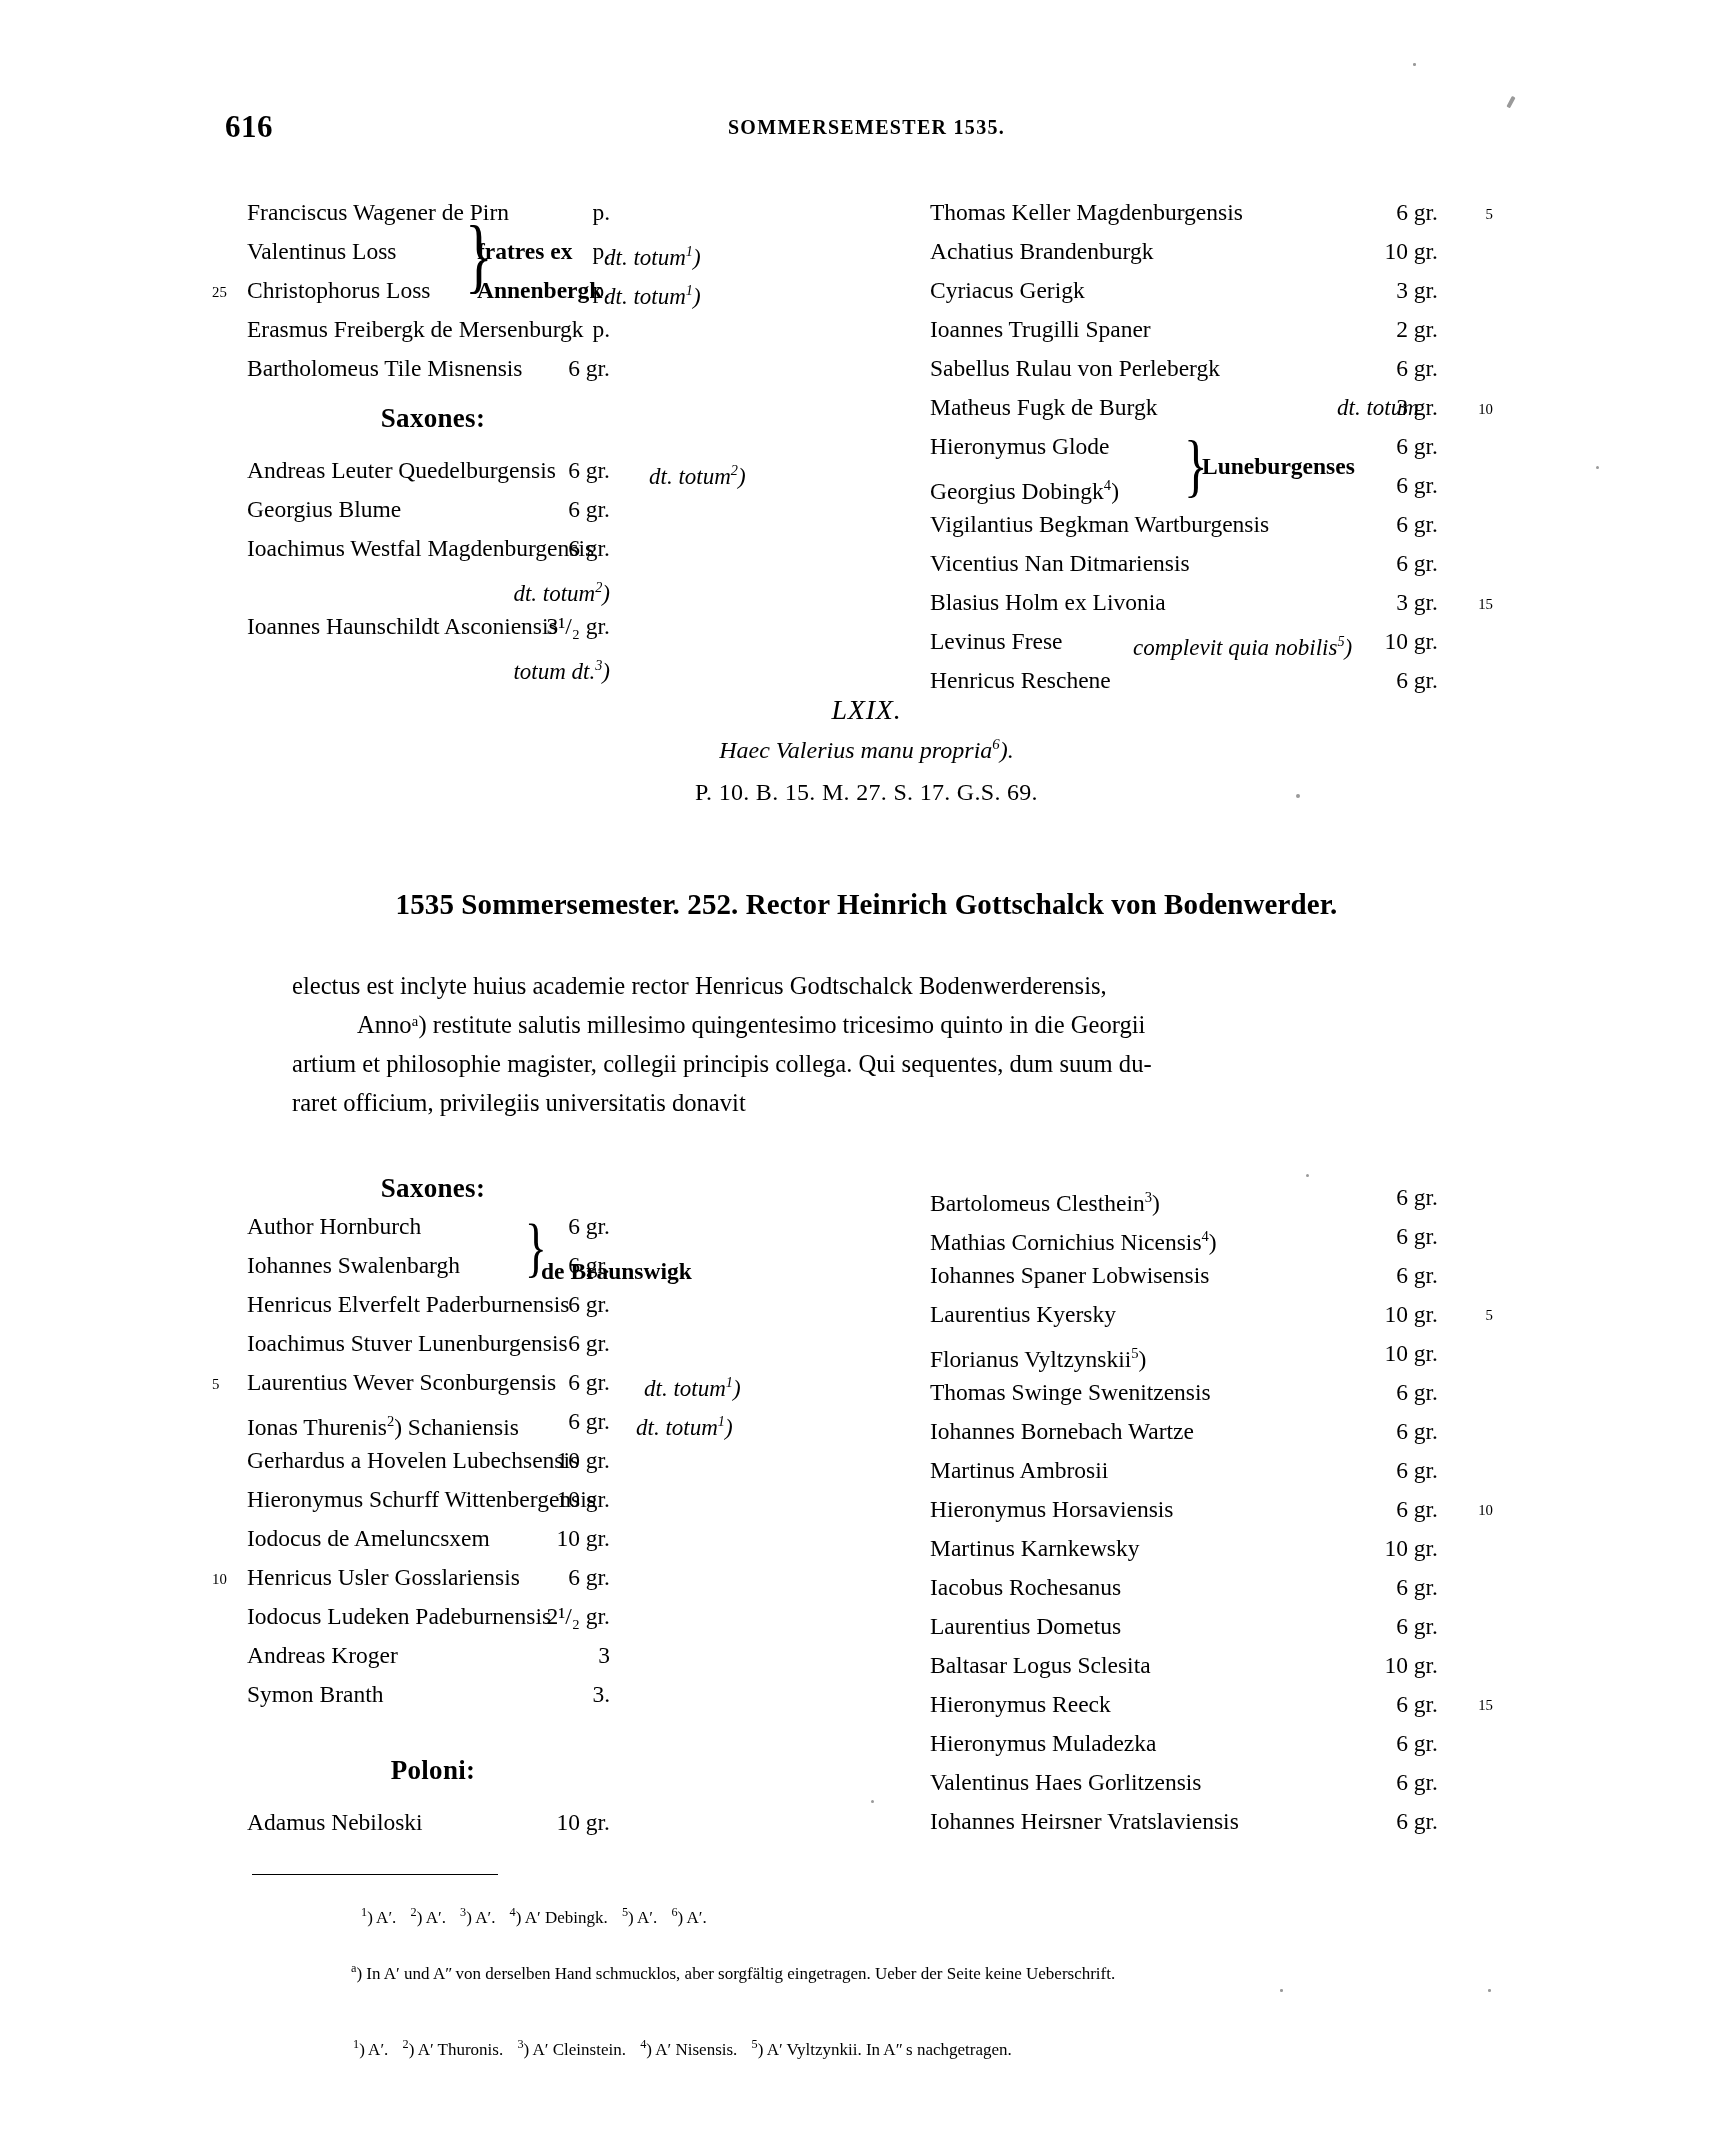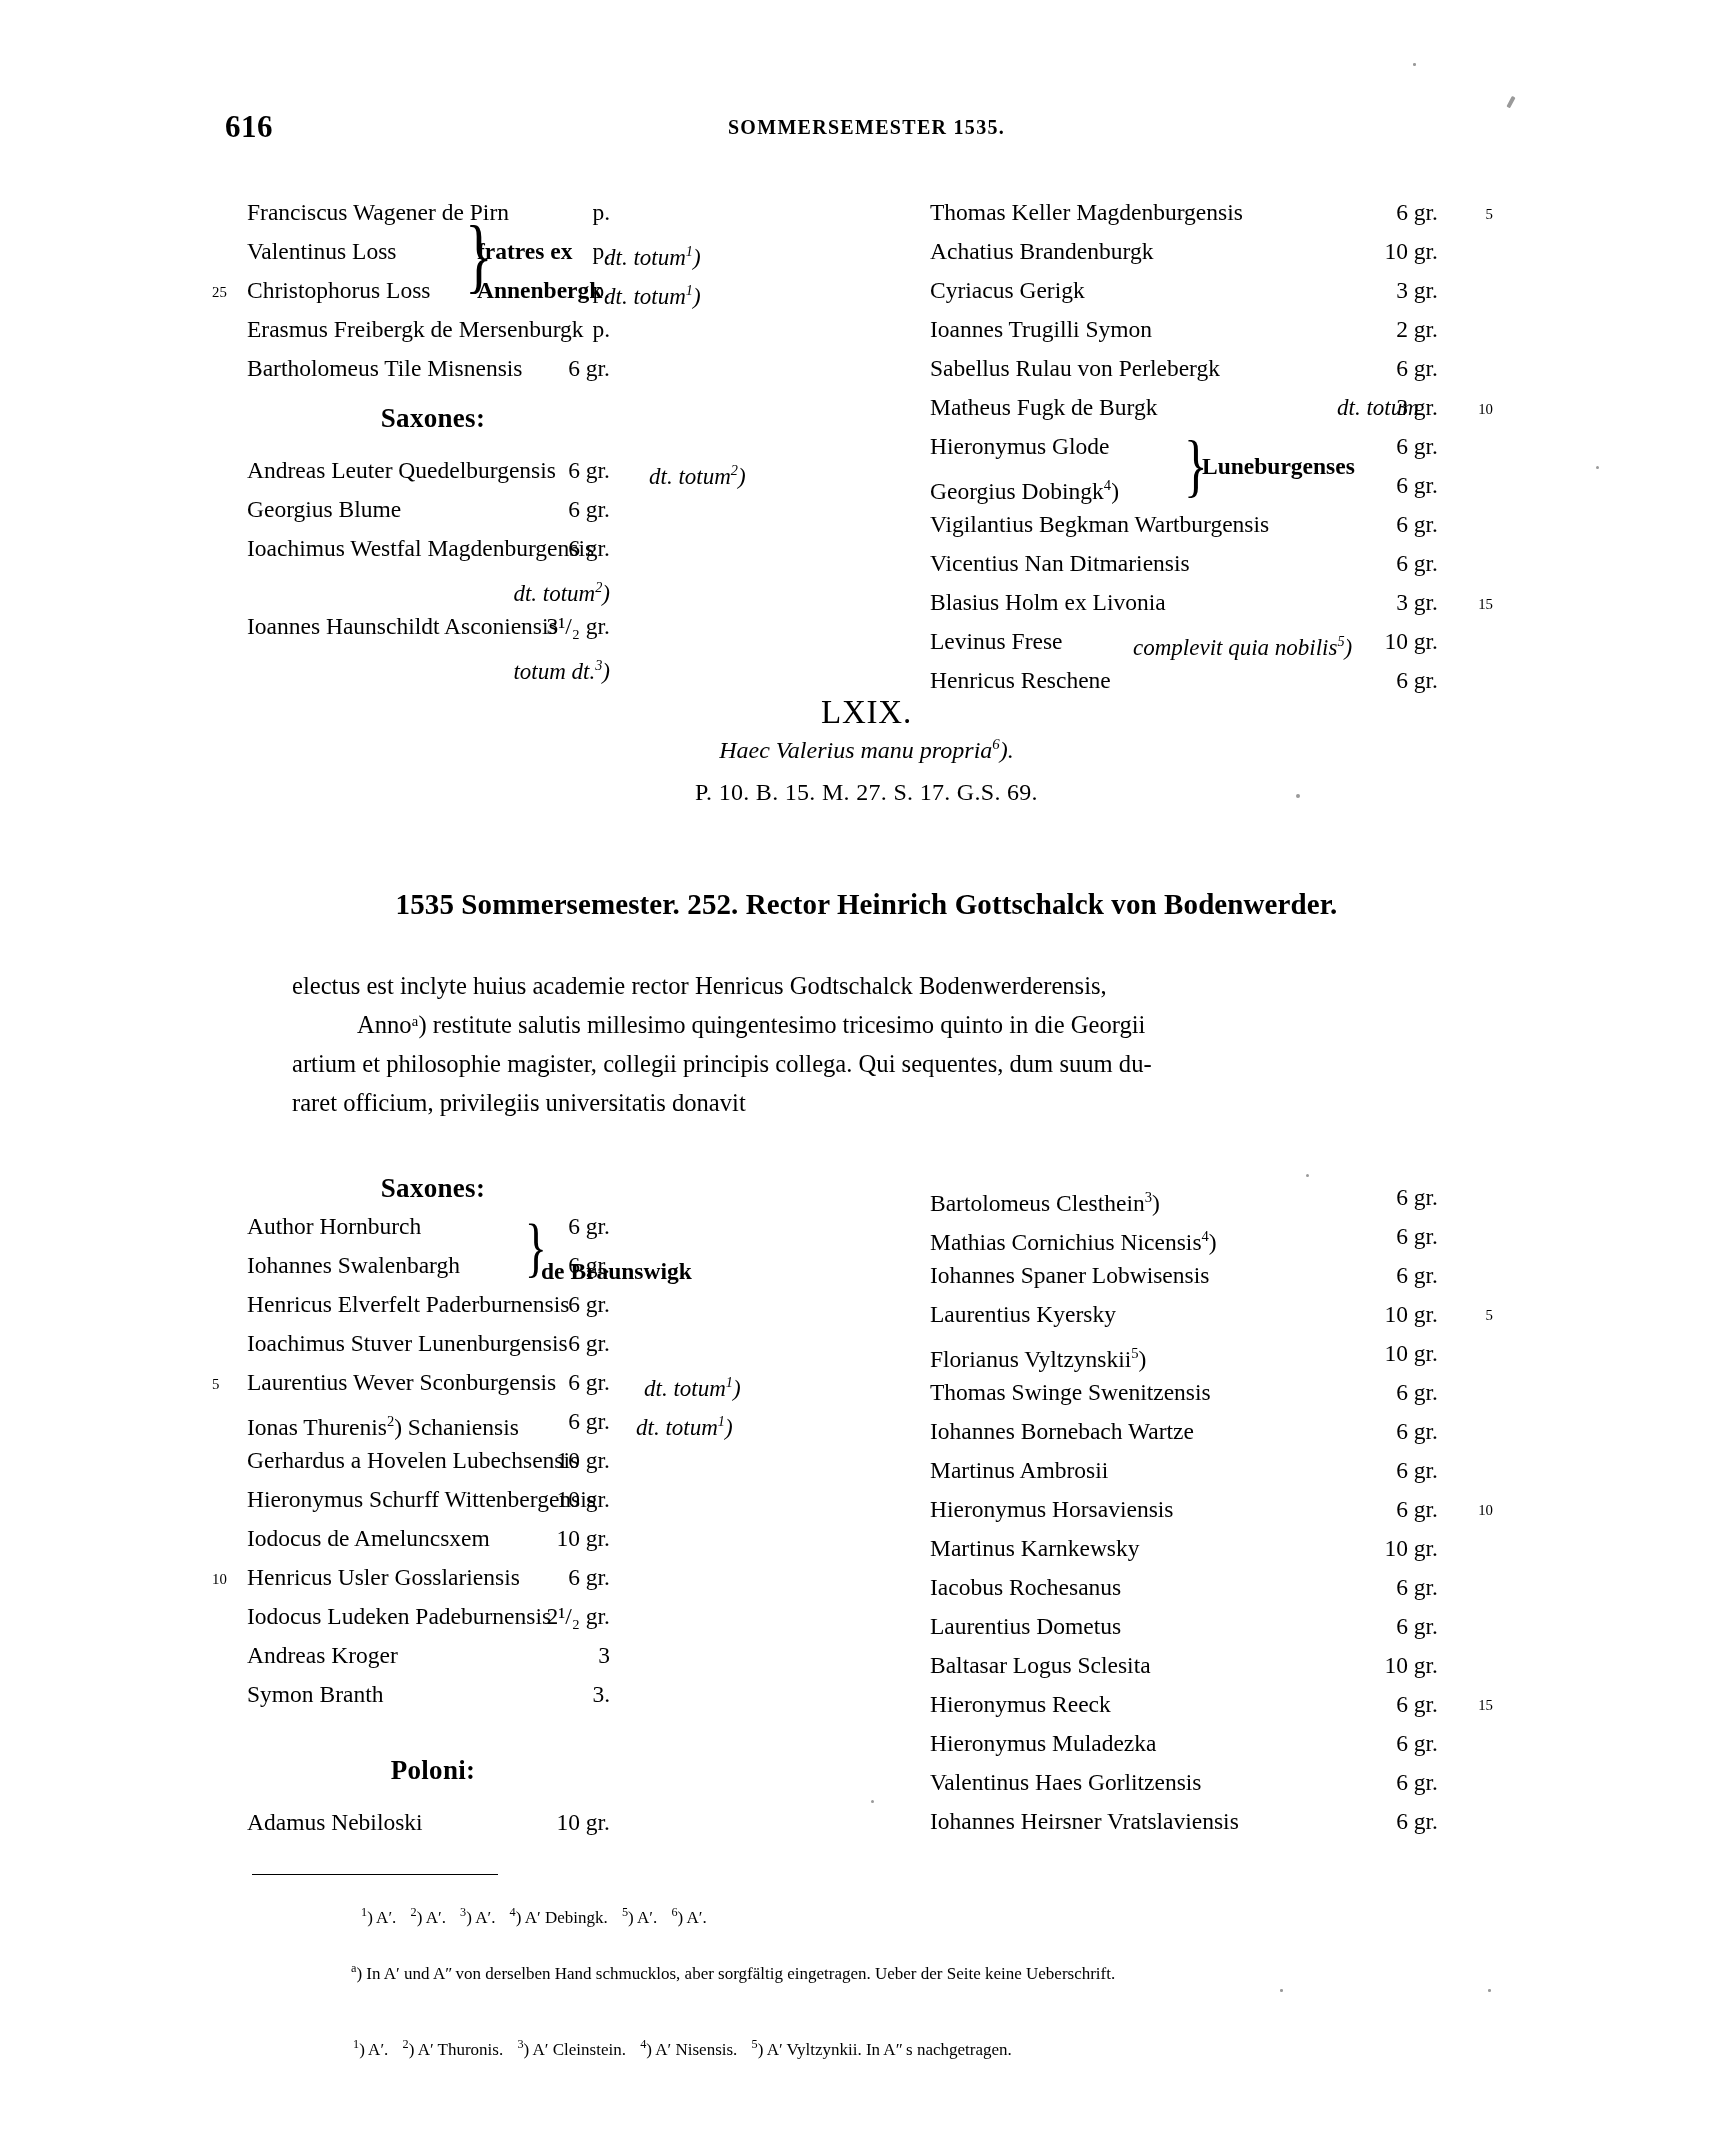--- a/index.html
+++ b/index.html
@@ -145,21 +145,21 @@
   }
 
   
   .centerline {
     position: absolute;
     left: 0;
     width: 1733px;
     text-align: center;
     white-space: nowrap;
   }
-  .lxix  { font-size: 33px; letter-spacing: 0.8px; }
+  .lxix  { font-size: 28px; letter-spacing: 0.8px; font-style: italic; }
   .haec  { font-size: 24px; font-style: italic; }
   .pbms  { font-size: 24px; letter-spacing: 0.3px; }
 
   
   .sechead {
     position: absolute;
     left: 0;
     width: 1733px;
     text-align: center;
     font-size: 29px;
@@ -307,21 +307,21 @@
         <span class="name">Achatius Brandenburgk</span>
         <span class="amount">10 gr.</span>
       </div>
 
       <div class="entry">
         <span class="name">Cyriacus Gerigk</span>
         <span class="amount">3 gr.</span>
       </div>
 
       <div class="entry">
-        <span class="name">Ioannes Trugilli Symon</span>
+        <span class="name">Ioannes Trugilli Spaner</span>
         <span class="amount">2 gr.</span>
       </div>
 
       <div class="entry">
         <span class="name">Sabellus Rulau von Perlebergk</span>
         <span class="amount">6 gr.</span>
       </div>
 
       <div class="entry">
         <span class="name">Matheus Fugk de Burgk</span>

